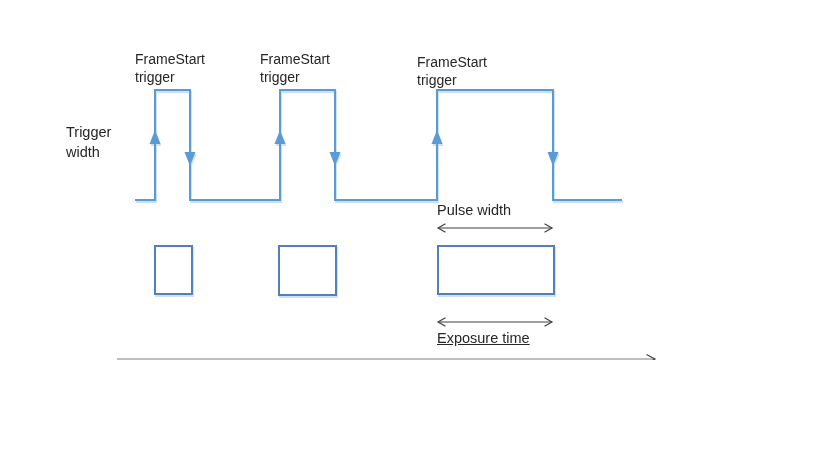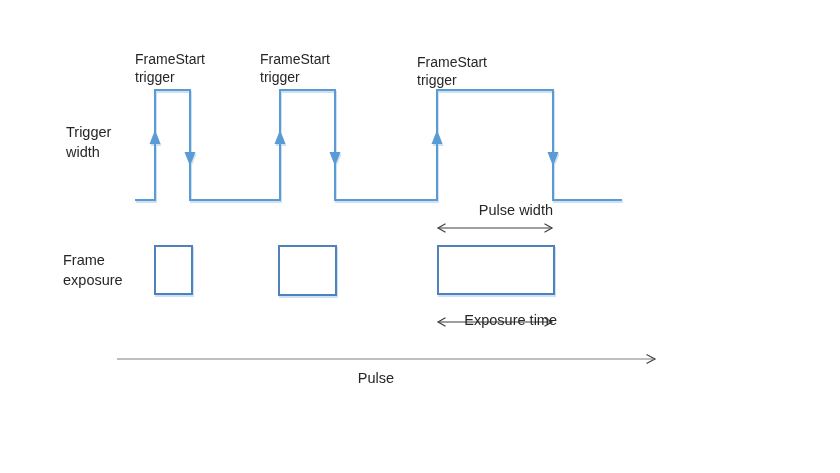--- a/index.html
+++ b/index.html
@@ -1,19 +1,19 @@
 <!DOCTYPE html>
 <html><head>
 <meta charset="utf-8">
 <style>
   html, body { margin: 0; padding: 0; background: #ffffff; }
   #canvas {
     position: relative;
     width: 840px;
-    height: 473px;
+    height: 360px;
     background: #ffffff;
     font-family: "Liberation Sans", sans-serif;
     color: #262626;
     overflow: hidden;
   }
   .two-line-label {
     position: absolute;
     font-size: 14px;
     line-height: 18px;
     white-space: nowrap;
@@ -23,21 +23,21 @@
     position: absolute;
     font-size: 14.5px;
     line-height: 20px;
     white-space: nowrap;
     color: #262626;
   }
   .ann-label {
     position: absolute;
     font-size: 14.5px;
     line-height: 17px;
-    text-align: right;
+    text-align: left;
     white-space: nowrap;
     color: #262626;
   }
   .expo-box {
     position: absolute;
     box-sizing: border-box;
     border: 2px solid #4F81BD;
     background: #ffffff;
     box-shadow: 1px 2px 0 0 #cfe2f3;
   }
@@ -59,24 +59,20 @@
   </div>
   <div class="two-line-label" style="left:417px; top:53px;">
     <div>FrameStart</div>
     <div>trigger</div>
   </div>
 
   <div class="side-label" style="left:66px; top:122px;">
     <div>Trigger</div>
     <div>width</div>
   </div>
-  <div class="side-label" style="left:63px; top:250px;">
-    <div>Frame</div>
-    <div>exposure</div>
-  </div>
 
   <svg id="waveform-svg" class="abs-svg" width="840" height="473" viewBox="0 0 840 473">
     <polyline points="135,200 155,200 155,90 190,90 190,200 280,200 280,90 335,90 335,200 437,200 437,90 553,90 553,200 622,200" fill="none" stroke-width="2" stroke="#5B9BD5"></polyline>
     <polygon points="155,130 149.5,144 160.5,144" fill="#5B9BD5"></polygon>
     <polygon points="190,166 184.5,152 195.5,152" fill="#5B9BD5"></polygon>
     <polygon points="280,130 274.5,144 285.5,144" fill="#5B9BD5"></polygon>
     <polygon points="335,166 329.5,152 340.5,152" fill="#5B9BD5"></polygon>
     <polygon points="437,130 431.5,144 442.5,144" fill="#5B9BD5"></polygon>
     <polygon points="553,166 547.5,152 558.5,152" fill="#5B9BD5"></polygon>
   </svg>
@@ -90,21 +86,21 @@
 
   <div class="expo-box" style="left:154px; top:245px; width:39px; height:50px;"></div>
   <div class="expo-box" style="left:278px; top:245px; width:59px; height:51px;"></div>
   <div class="expo-box" style="left:437px; top:245px; width:118px; height:50px;"></div>
 
   <svg class="abs-svg" style="left:435px; top:315px;" width="120" height="14" viewBox="0 0 120 14">
     <line x1="3" y1="7" x2="117" y2="7" stroke-width="1.2" stroke="#404040"></line>
     <path d="M 10.5,2.8 L 3,7 L 10.5,11.2" fill="none" stroke-width="1.2" stroke="#404040"></path>
     <path d="M 109.5,2.8 L 117,7 L 109.5,11.2" fill="none" stroke-width="1.2" stroke="#404040"></path>
   </svg>
-  <div class="ann-label" style="left:437px; top:312px; width:120px;">Exposure time</div>
+  <div class="ann-label" style="left:437px; top:330px; width:120px;text-decoration:underline;">Exposure time</div>
 
   <svg class="abs-svg" style="left:115px; top:351px;" width="548" height="16" viewBox="0 0 548 16">
     <line x1="2" y1="8" x2="538" y2="8" stroke-width="1.2" stroke="#7F7F7F"></line>
     <path d="M 531.5,3.5 L 540,8 L 531.5,12.5" fill="none" stroke-width="1.2" stroke="#404040"></path>
   </svg>
   <div class="ann-label" style="left:330px; top:370px; width:64px;">Pulse</div>
 
 </div>
 
 </body></html>

